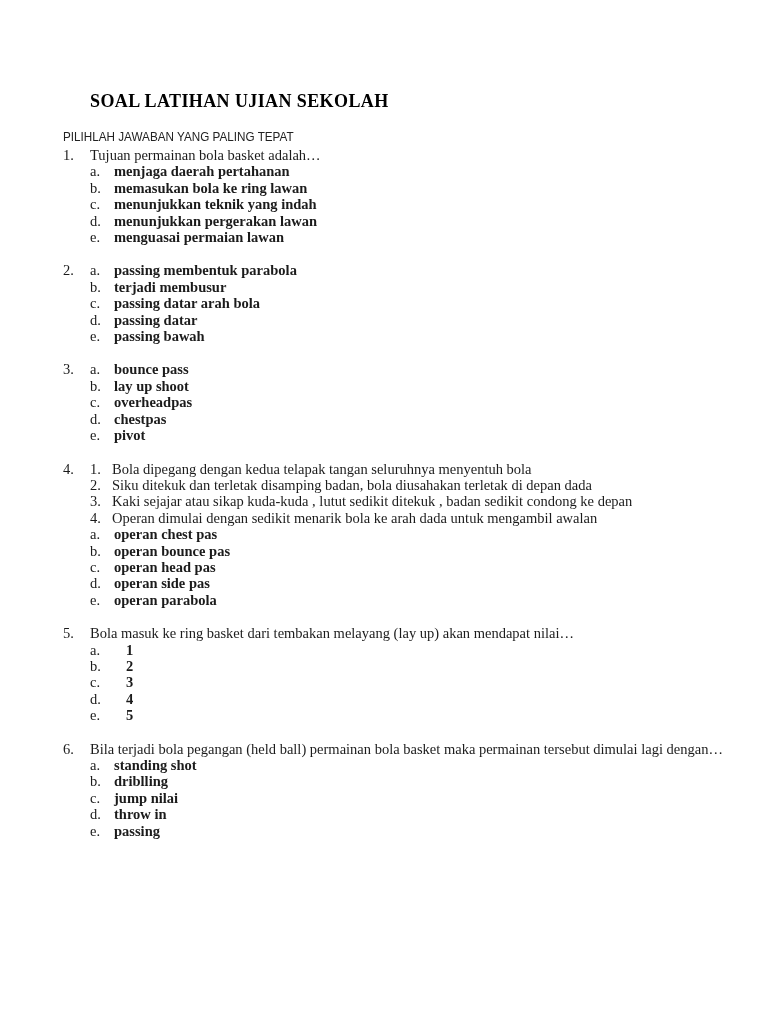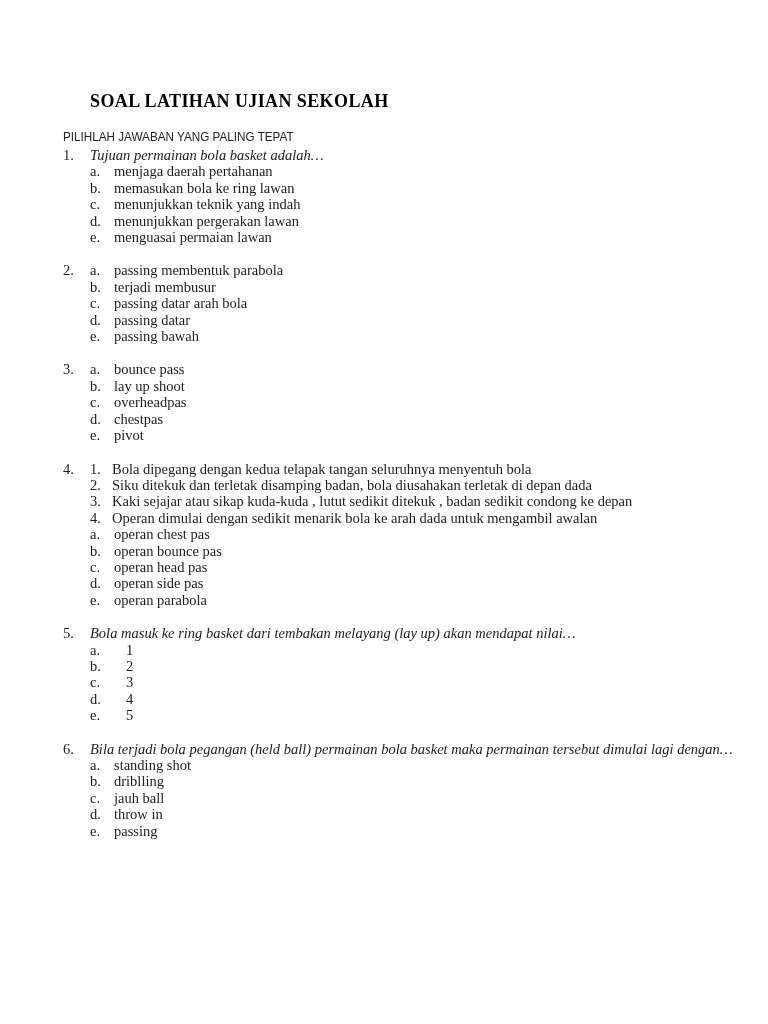--- a/index.html
+++ b/index.html
@@ -42,31 +42,31 @@
     font-size: 14.5px;
     line-height: 16.4px;
   }
   .q-number {
     flex: 0 0 27px;
   }
   .q-body {
     flex: 1 1 auto;
     max-width: 648px;
   }
-  .q-text { margin: 0; font-style: italic; }
+  .q-text { margin: 0; }
   .q-text.justify { text-align: justify; }
   .statement-row { display: flex; }
   .st-num { flex: 0 0 22px; }
   .st-text { flex: 1 1 auto; }
   .statement-note { margin-top: 25px; }
   .options { list-style: none; }
   .option-row { display: flex; }
   .opt-letter { flex: 0 0 24px; }
   .options.wide .opt-letter { flex: 0 0 36px; }
-  .opt-text { flex: 1 1 auto; }
+  .opt-text { flex: 1 1 auto; font-weight: bold; }
 </style>
 </head>
 <body>
 
 <div class="page">
   <h1 class="doc-title">SOAL LATIHAN UJIAN SEKOLAH</h1>
   <div class="instruction">PILIHLAH JAWABAN YANG PALING TEPAT</div>
   <div id="questions">
   <div class="question">
     <div class="q-number">1.</div>
@@ -267,21 +267,21 @@
     <span class="opt-text">standing shot</span>
   </li>
 
   <li class="option-row">
     <span class="opt-letter">b.</span>
     <span class="opt-text">driblling</span>
   </li>
 
   <li class="option-row">
     <span class="opt-letter">c.</span>
-    <span class="opt-text">jauh ball</span>
+    <span class="opt-text">jump nilai</span>
   </li>
 
   <li class="option-row">
     <span class="opt-letter">d.</span>
     <span class="opt-text">throw in</span>
   </li>
 
   <li class="option-row">
     <span class="opt-letter">e.</span>
     <span class="opt-text">passing</span>

